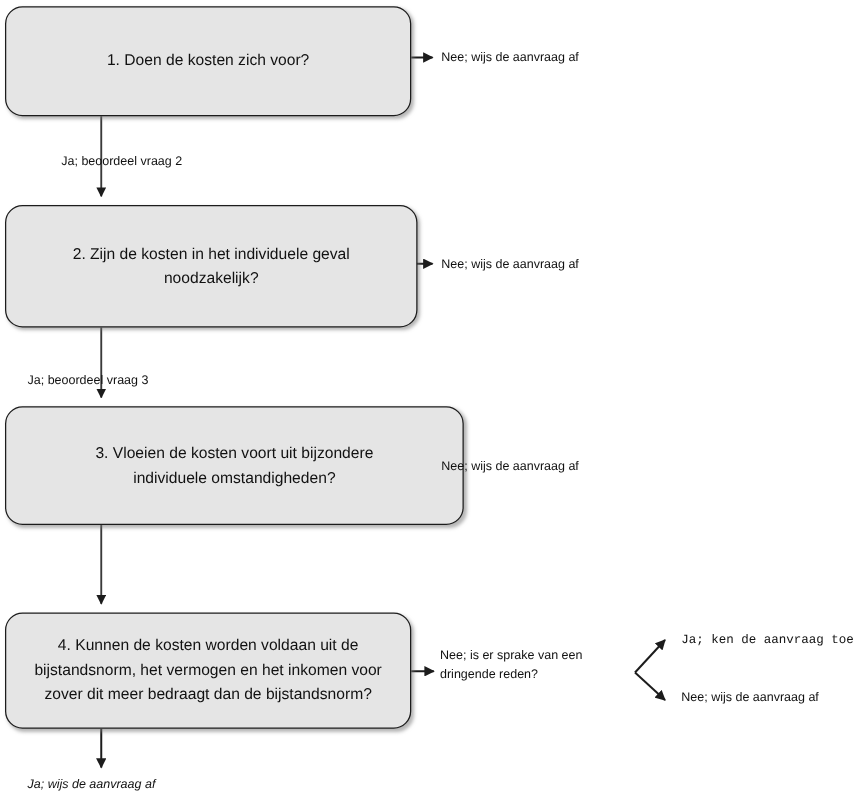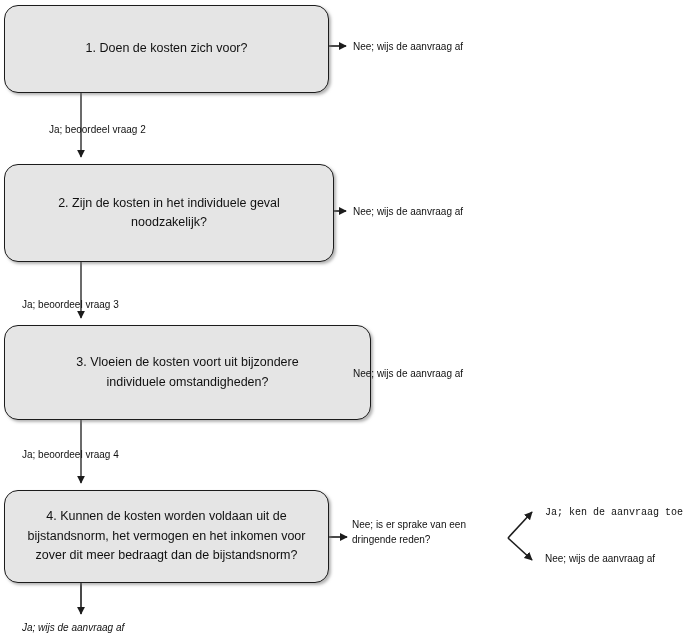--- a/index.html
+++ b/index.html
@@ -132,21 +132,20 @@
   <div class="edge-label" style="left:353px; top:39px;">Nee; wijs de aanvraag af</div>
 
   <div class="edge-label" style="left:22px; top:122px;margin-left:27px;">Ja; beoordeel vraag 2</div>
 
   <div class="edge-label" style="left:353px; top:204px;">Nee; wijs de aanvraag af</div>
 
   <div class="edge-label" style="left:22px; top:285px;margin-top:12px;">Ja; beoordeel vraag 3</div>
 
   <div class="edge-label" style="left:353px; top:366px;">Nee; wijs de aanvraag af</div>
 
-  <div class="edge-label" style="left:22px; top:447px;">Ja; beoordeel vraag 4</div>
 
   <div class="edge-label centered" style="left:352px; top:517px; width:146px;">Nee; is er sprake van een
 dringende reden?</div>
 
   <div class="edge-label" style="left:545px; top:505px;font-family:Liberation Mono, monospace;">Ja; ken de aanvraag toe</div>
 
   <div class="edge-label" style="left:545px; top:551px;">Nee; wijs de aanvraag af</div>
 
   <div class="edge-label" style="left:22px; top:620px;font-style:italic;">Ja; wijs de aanvraag af</div>
 

